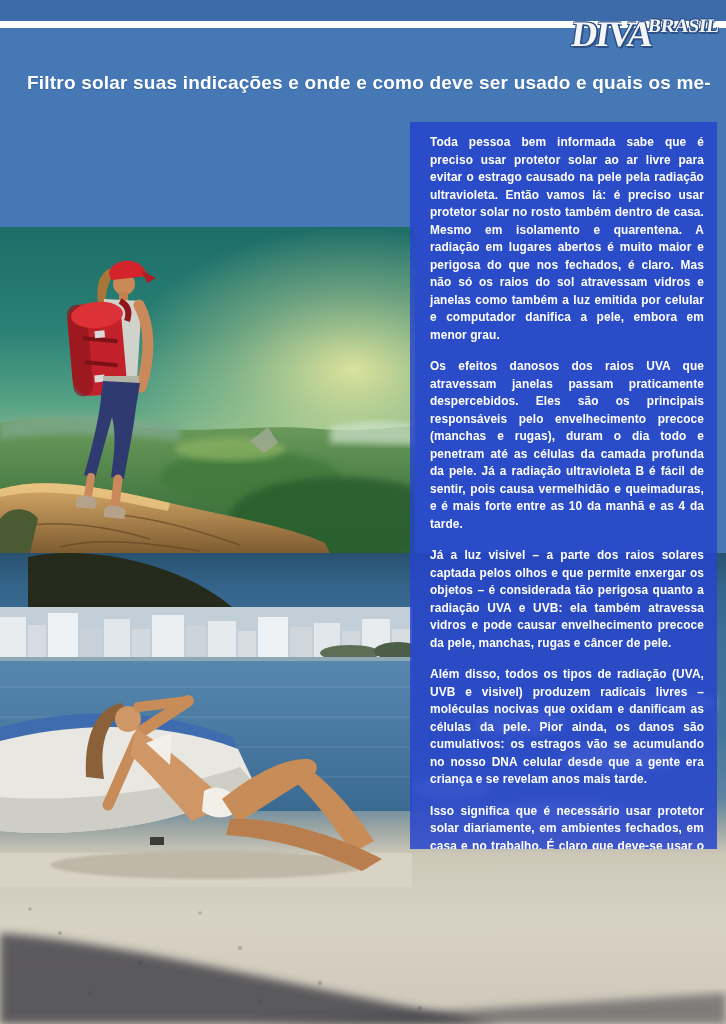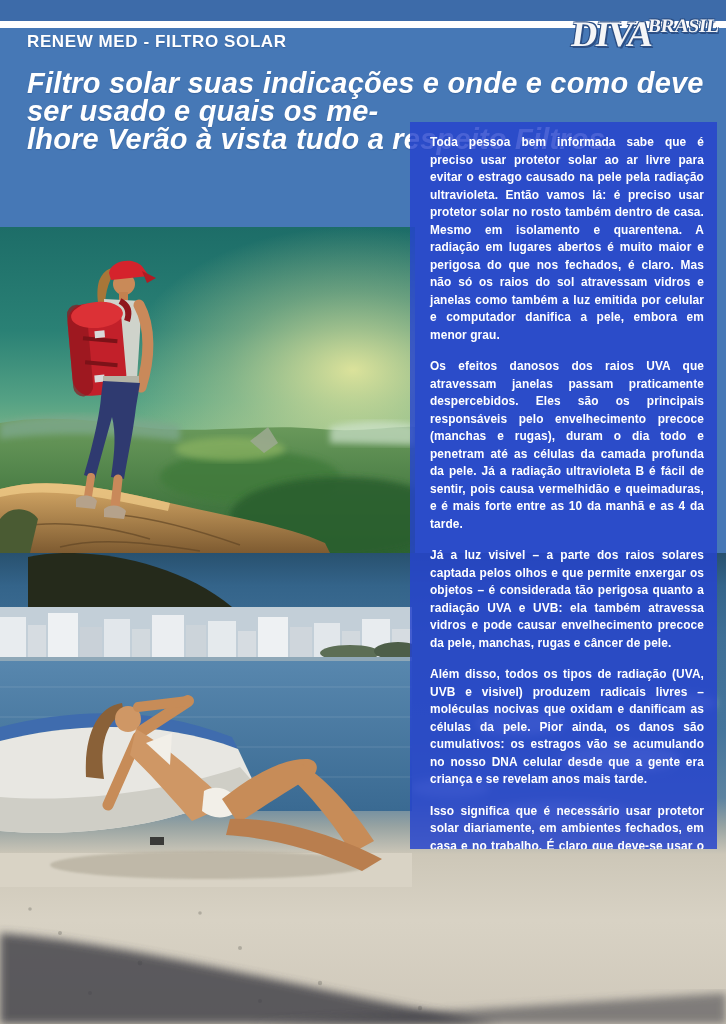--- a/index.html
+++ b/index.html
@@ -21,23 +21,22 @@
   .logo .logo-primary{
     font-size:36px;line-height:36px;letter-spacing:-2px;
     text-shadow:2px 2px 0 #2c4f85,-1px -1px 0 #2c4f85,1px -1px 0 #2c4f85,-1px 1px 0 #2c4f85;
   }
   .logo .logo-secondary{
     font-size:19px;vertical-align:14px;margin-left:-4px;letter-spacing:0;
     text-shadow:1.5px 1.5px 0 #2c4f85,-1px -1px 0 #2c4f85,1px -1px 0 #2c4f85,-1px 1px 0 #2c4f85;
   }
   .title{
     position:absolute;left:27px;top:69px;width:692px;color:#ffffff;
-    font-size:29px;line-height:28px;font-weight:bold;letter-spacing:.2px;
+    font-size:19px;line-height:28px;font-weight:bold;letter-spacing:.2px;
     text-shadow:0 1px 1px rgba(30,60,110,.3);
-    font-style:italic;
   }
   
   .photo-hiker{position:absolute;left:0;top:227px;width:415px;height:326px;overflow:hidden;}
   .beach-scene{position:absolute;left:0;top:553px;width:726px;height:471px;overflow:hidden;
     background:linear-gradient(180deg,#28516f 0%,#34648a 7%,#3f6f96 18%,#45759c 38%,
       #5d83a0 52%,#97a3a2 58%,#cdc7b8 64%,#d8d2c4 78%,#cfc8ba 100%);
   }
   .photo-woman{position:absolute;left:0;top:54px;width:412px;height:280px;overflow:hidden;}
   svg{display:block;}
   
@@ -51,29 +50,27 @@
   }
 </style>
 </head>
 <body>
 
 <div class="page">
 
   <div class="topbar"></div>
   <div class="white-line"></div>
 
-  <div class="kicker">RENEW MED - FILTRO SOLAR</div>
 
   <div class="logo">
     <span class="logo-primary">DIVA</span><span class="logo-secondary">BRASIL</span>
   </div>
 
   <div class="title">
     <div>Filtro solar suas indicações e onde e como deve ser usado e quais os me-</div>
-    <div>lhore Verão à vista tudo a respeito Filtros.</div>
   </div>
 
   <div class="photo-hiker">
     <svg width="415" height="326" viewBox="0 0 415 326">
       <defs>
         <linearGradient id="sky" x1="0" y1="0" x2="0" y2="1">
           <stop offset="0" stop-color="#1d6d68"></stop>
             <stop offset="0.45" stop-color="#2a8175"></stop>
           <stop offset="0.75" stop-color="#54a184"></stop>
             <stop offset="1" stop-color="#8cbd8a"></stop>

